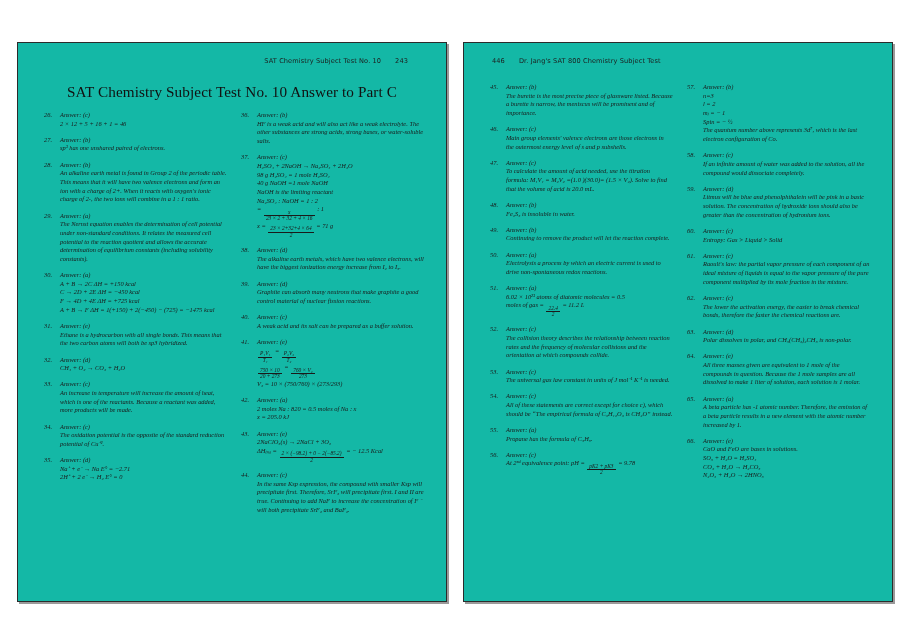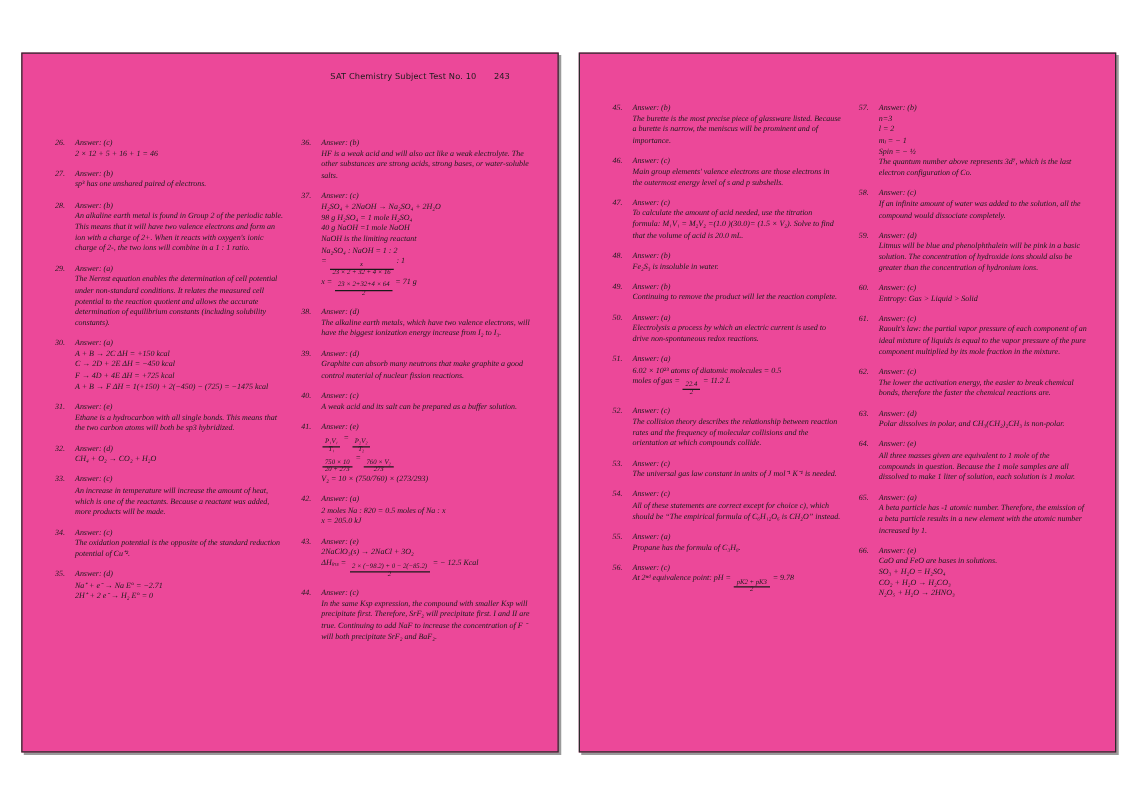--- a/index.html
+++ b/index.html
@@ -19,21 +19,21 @@
     height: 644px;
     display: flex;
     justify-content: space-between;
   }
   .page {
     position: relative;
     box-sizing: border-box;
     width: 430px;
     height: 560px;
     margin-top: 42px;
-    background: #ec4899;
+    background: #14b8a6;
     border: 1px solid #2b2b2b;
     box-shadow: 2px 2px 0 0 #9a9a9a;
   }
   .page.left  { margin-left: 17px; }
   .page.right { margin-right: 17px; }
 
   .runhead {
     position: absolute;
     top: 14px;
     left: 0;
@@ -140,20 +140,21 @@
 
 <div class="spread">
 
   <div class="page left">
     <div class="runhead rh-left">
       <div class="rh-inner">
         <span class="rh-title">SAT Chemistry Subject Test No. 10</span>
         <span class="rh-folio">243</span>
       </div>
     </div>
+    <h1 class="page-title">SAT Chemistry Subject Test No. 10 Answer to Part C</h1>
     <div class="columns">
       <div class="col">
           <div class="item">
             <div class="num">26.</div>
             <div class="body">
               <div class="ans">Answer: (c)</div>
               <div class="expl">
                 <span class="ln">2 × 12 + 5 + 16 + 1 = 46</span>
               </div>
             </div>
@@ -355,20 +356,26 @@
               <div class="expl">
                 <span class="ln">In the same Ksp expression, the compound with smaller Ksp will precipitate first. Therefore, SrF₂ will precipitate first. I and II are true. Continuing to add NaF to increase the concentration of F ⁻ will both precipitate SrF₂ and BaF₂.</span>
               </div>
             </div>
           </div>
         </div>
     </div>
   </div>
 
   <div class="page right">
+    <div class="runhead rh-right">
+      <div class="rh-inner">
+        <span class="rh-folio">446</span>
+        <span class="rh-title">Dr. Jang's SAT 800 Chemistry Subject Test</span>
+      </div>
+    </div>
     <div class="columns">
       <div class="col">
           <div class="item">
             <div class="num">45.</div>
             <div class="body">
               <div class="ans">Answer: (b)</div>
               <div class="expl">
                 <span class="ln">The burette is the most precise piece of glassware listed. Because a burette is narrow, the meniscus will be prominent and of importance.</span>
               </div>
             </div>

